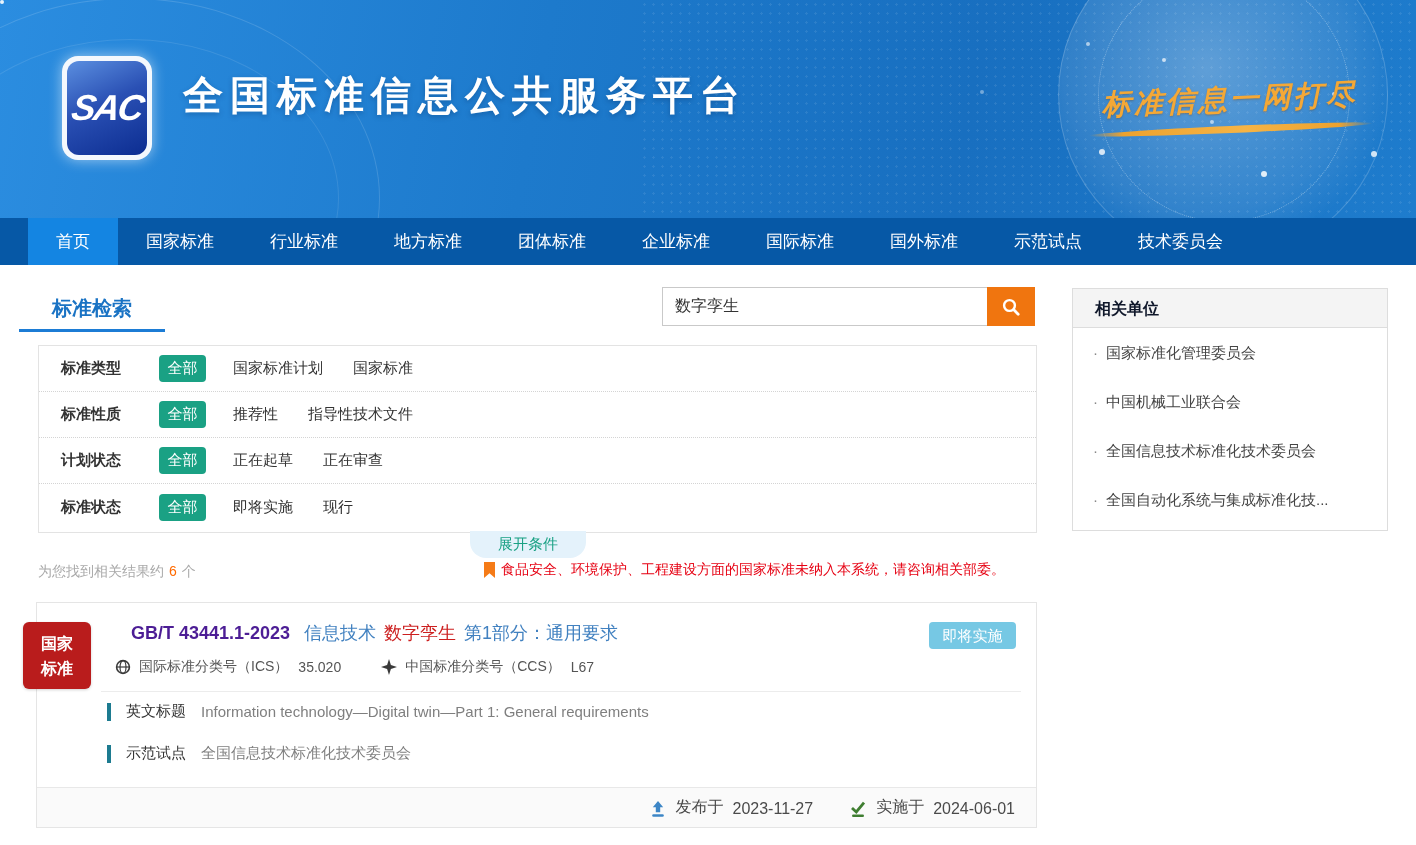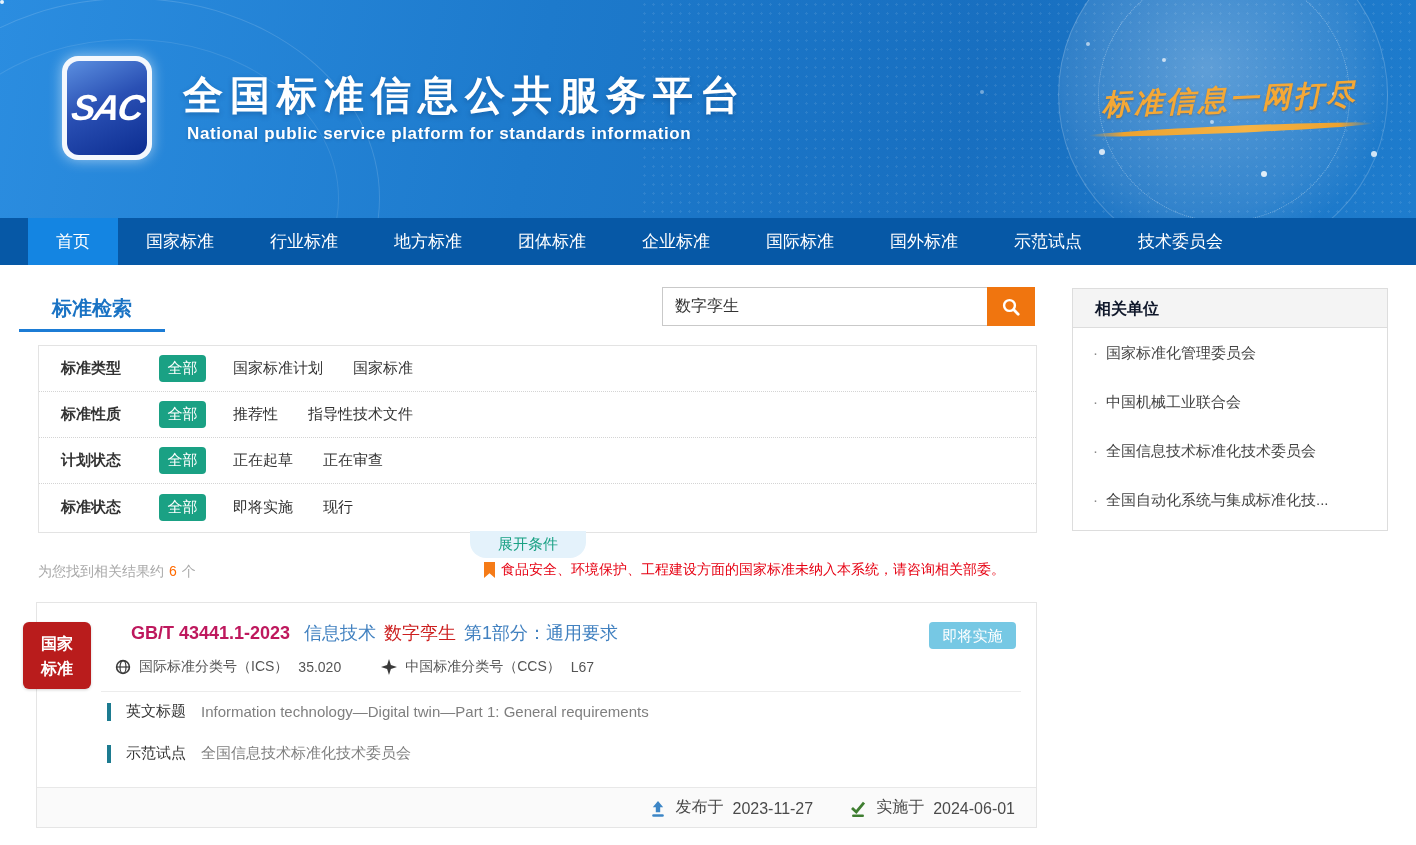--- a/index.html
+++ b/index.html
@@ -79,21 +79,21 @@
   .result-summary .count{ color:#ff6a00; margin:0 5px; }
   .notice{ position:absolute; left:484px; top:561px; display:flex; align-items:center; gap:6px;
     color:#e60012; font-size:14px; }
 
   
   .card{ position:absolute; left:36px; top:602px; width:1001px; height:226px; border:1px solid #e5e5e5; background:#fff; }
   .type-badge{ position:absolute; left:-14px; top:19px; width:68px; height:67px; background:#b91c1c; border-radius:6px;
     color:#fff; font-size:16px; font-weight:bold; text-align:center; line-height:25px; padding-top:9px;
     box-shadow:0 1px 3px rgba(0,0,0,.18); }
   .card-title{ position:absolute; left:94px; top:18px; font-size:18px; white-space:nowrap; cursor:pointer; }
-  .card-title .code{ color:#be185d; font-weight:bold; margin-right:14px; }
+  .card-title .code{ color:#4c1d95; font-weight:bold; margin-right:14px; }
   .card-title .t1{ color:#4181c0; margin-right:8px; }
   .card-title .hl{ color:#cc1f1f; margin-right:8px; }
   .card-title .t2{ color:#4181c0; }
   .status-badge{ position:absolute; right:20px; top:19px; width:87px; height:27px; background:#76c8e4; color:#fff;
     font-size:15px; border-radius:4px; text-align:center; line-height:27px; }
   .meta-row{ position:absolute; left:78px; top:55px; display:flex; align-items:center; font-size:14px; color:#555; }
   .meta-row .mlabel{ margin:0 10px 0 8px; }
   .meta-row .mvalue{ color:#555; }
   .meta-gap{ width:40px; }
   .card-divider{ position:absolute; left:64px; top:88px; width:920px; height:1px; background:#ececec; }
@@ -129,21 +129,20 @@
     <div class="header-globe"></div>
     <div class="header-arcs"></div>
     <div class="sparkles"></div>
 
     <div class="logo">
       <div class="logo-inner">
         <span class="logo-text">SAC</span>
       </div>
     </div>
     <div class="brand-title">全国标准信息公共服务平台</div>
-    <div class="brand-subtitle">National public service platform  for standards information</div>
 
     <div class="slogan-wrap">
       <div class="slogan-text">标准信息一网打尽</div>
       <div class="slogan-stroke"></div>
     </div>
   </div>
 
   <nav class="main-nav">
     <a class="nav-item active">首页</a>
     <a class="nav-item">国家标准</a>

